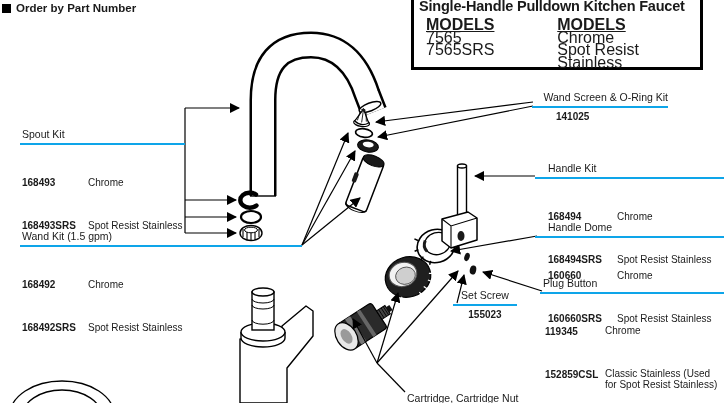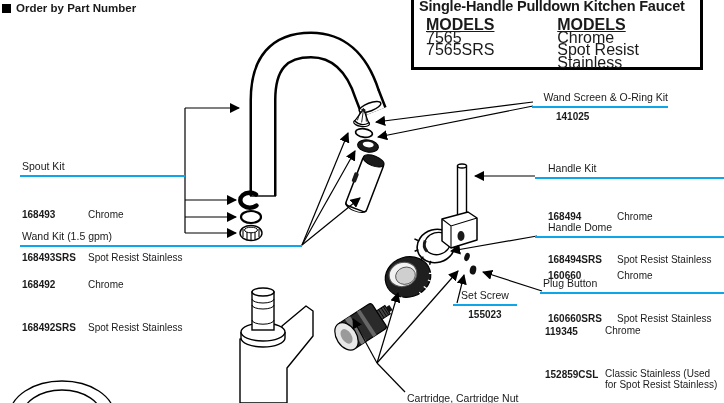--- a/index.html
+++ b/index.html
@@ -177,21 +177,21 @@
       </div>
       <div class="c2">
         <div class="hdr">MODELS</div>
         <div>Chrome</div>
         <div>Spot Resist Stainless</div>
       </div>
     </div>
   </div>
 
   <div class="kit kL" style="left:20px;top:128px;width:165px;">
-    <div class="lbl" style="padding-left:2px;margin-top:32px;">Spout Kit</div>
+    <div class="lbl" style="padding-left:2px;">Spout Kit</div>
     <div class="rows" style="padding-left:2px;">
       <div class="row">
         <span class="n">168493</span>
         <span class="f">Chrome</span>
       </div>
       <div class="row">
         <span class="n">168493SRS</span>
         <span class="f">Spot Resist Stainless</span>
       </div>
     </div>

